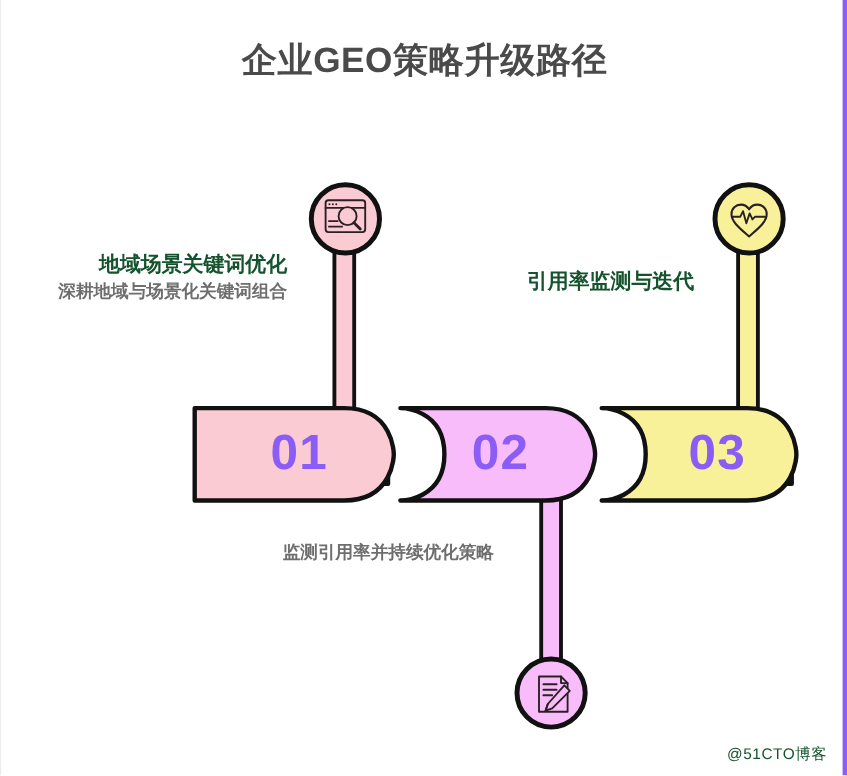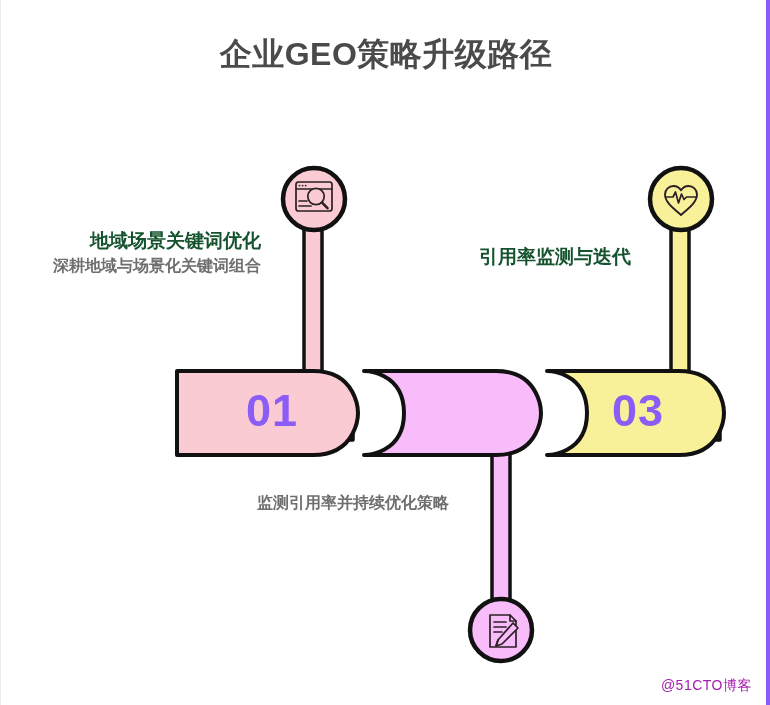--- a/index.html
+++ b/index.html
@@ -74,29 +74,29 @@
     position: absolute;
     font-size: 45px;
     font-weight: bold;
     color: #8b5cf6;
     letter-spacing: 1px;
     text-align: center;
     line-height: 1;
   }
   #num1 { left: 228px; top: 388px; width: 86px; }
   #num2 { left: 411px; top: 388px; width: 86px; }
-  #num3 { left: 594px; top: 388px; width: 86px; }
+  #num3 { left: 608px; top: 388px; width: 86px; }
 
   
   #watermark {
     position: absolute;
     right: 14px;
     bottom: 10px;
     font-size: 14px;
-    color: #a21caf;
+    color: #14532d;
     letter-spacing: 0.5px;
     white-space: nowrap;
   }
 </style>
 </head>
 <body>
 
 <div id="canvas">
 
   <div id="title">企业GEO策略升级路径</div>
@@ -188,20 +188,21 @@
                  C 676 186 678.6 188 680 190.3
                  C 681.4 188 684 186 687.5 186
                  C 692 186 696 189.5 696 194.5
                  C 696 202 688 208 680 215 Z"></path>
         <path d="M 665.5 197 L 672 197 L 674.5 192 L 677.5 203 L 680.5 194 L 683 199.5 L 685.5 197 L 694.5 197" stroke-width="1.7"></path>
       </g>
     </g>
   </svg>
 
   <div class="num" id="num1">01</div>
+  <div class="num" id="num2">02</div>
   <div class="num" id="num3">03</div>
 
   <div class="block" id="block1">
     <div class="b-title">地域场景关键词优化</div>
     <div class="b-desc">深耕地域与场景化关键词组合</div>
   </div>
 
   <div class="block" id="block2">
     <div class="b-desc">监测引用率并持续优化策略</div>
   </div>

